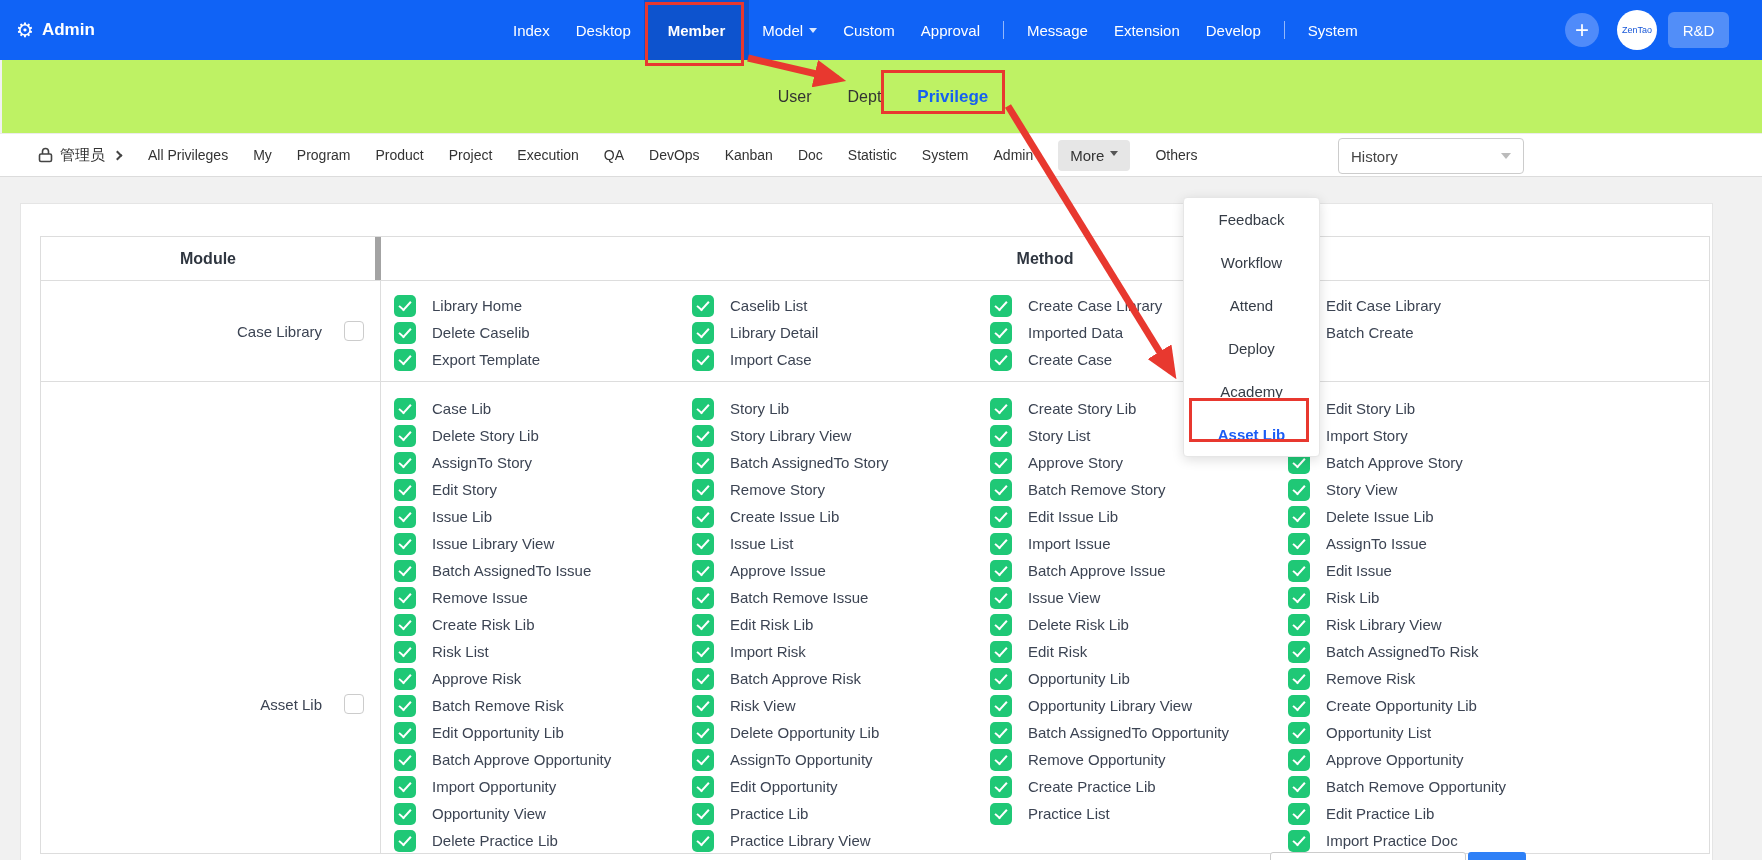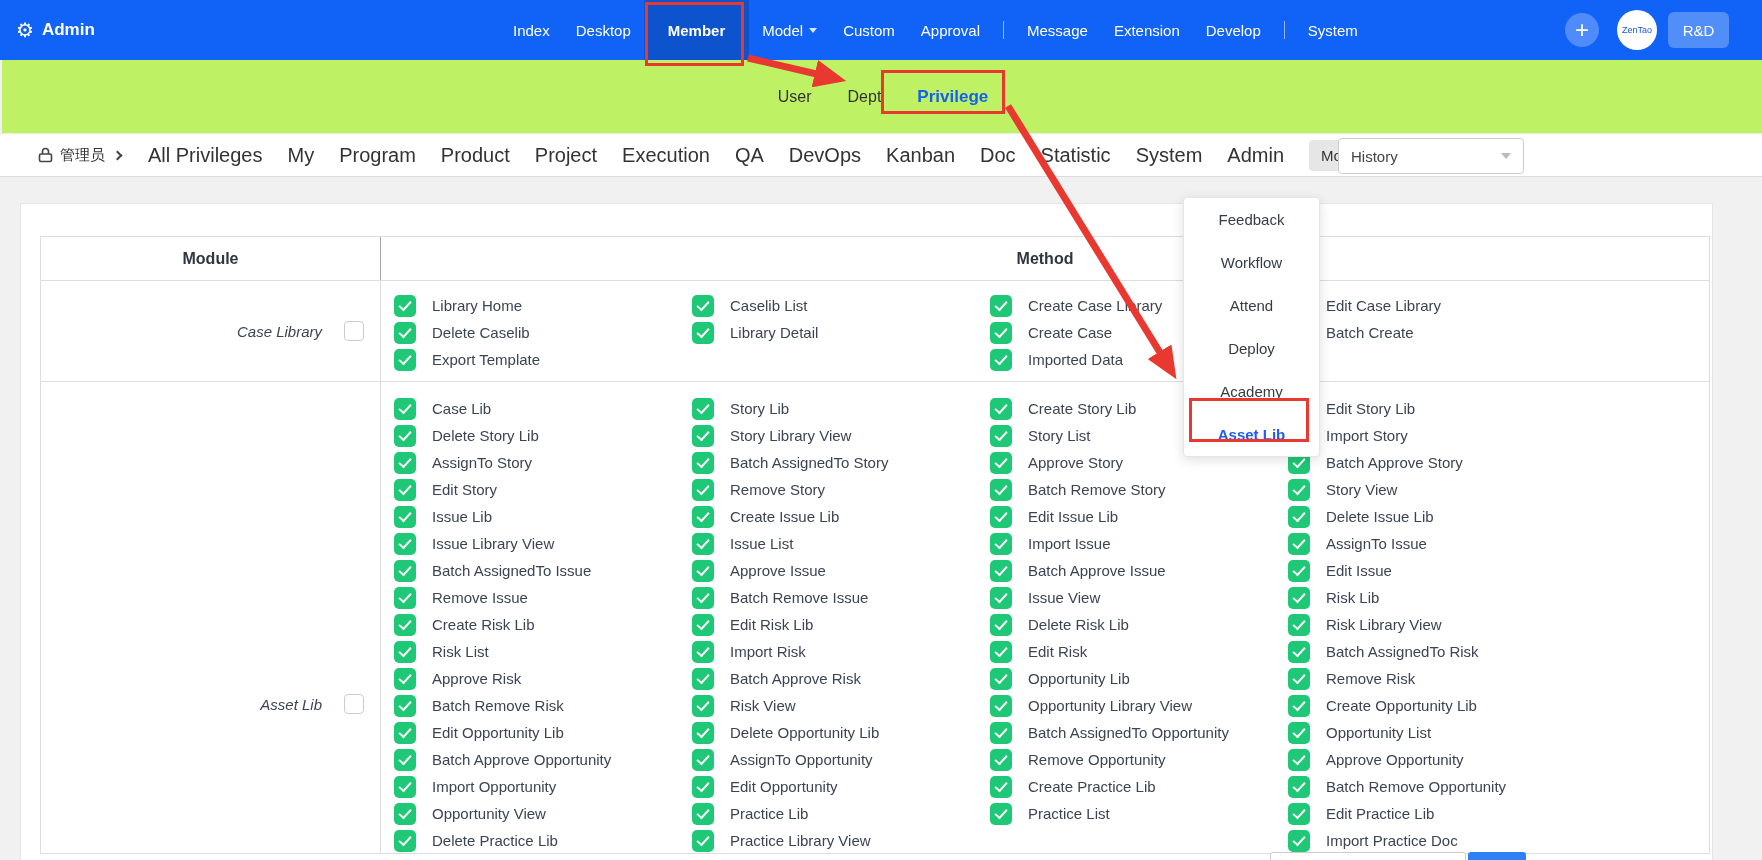--- a/index.html
+++ b/index.html
@@ -30,40 +30,40 @@
   .subnav-item { font-size:16px; color:#333; cursor:pointer; }
   .subnav-item.active { color:#1660f0; font-weight:bold; font-size:17px; }
 
   
   .toolbar { position:absolute; left:0; top:133px; width:1762px; height:44px; background:#fff;
     border-top:1px solid #ececec; border-bottom:1px solid #dcdcdc;
     display:flex; align-items:center; padding-left:38px; gap:25px; z-index:9; }
   .crumb { display:flex; align-items:center; gap:7px; color:#333; font-size:15px; }
   .crumb-chev { display:inline-block; width:7px; height:7px; border-right:2.5px solid #444; border-top:2.5px solid #444;
     transform:rotate(45deg); margin:0 2px; }
-  .tb-tab { font-size:20px; color:#333; cursor:pointer; white-space:nowrap; }
+  .tb-tab { font-size:14px; color:#333; cursor:pointer; white-space:nowrap; }
   .more-pill { background:#e6e6e6; border-radius:4px; padding:7px 12px; font-size:15px; color:#333;
     display:flex; align-items:flex-start; gap:6px; cursor:pointer; }
   .caret-dark { width:0; height:0; border:4px solid transparent; border-top:5px solid #555; margin-top:4px; }
   .history-select { position:absolute; left:1338px; top:4px; width:186px; height:36px; background:#fff;
     border:1px solid #ccc; border-radius:4px; display:flex; align-items:center; padding:0 12px; font-size:15px; color:#444; }
   .history-select .caret-gray { margin-left:auto; width:0; height:0; border:5px solid transparent; border-top:6px solid #bbb; margin-top:5px; }
 
   
   .content { position:absolute; left:0; top:177px; width:1762px; height:683px; background:#f1f1f1; }
   .card { position:absolute; left:20px; top:26px; width:1693px; height:680px; background:#fff; border:1px solid #e5e5e5; }
   .ptable { position:absolute; left:40px; top:236px; width:1670px; z-index:2; background:#fff; }
   .thead { display:flex; height:45px; border:1px solid #ddd; }
   .th { display:flex; align-items:center; justify-content:center; font-weight:bold; font-size:16px; color:#2f3640; }
-  .th-module { width:340px; border-right:1px solid #a3a3a3; }
+  .th-module { width:340px; border-right:6px solid #a3a3a3; }
   .th-method { flex:1; }
   .t-row { display:flex; border:1px solid #ddd; border-top:none; }
   .row-case { height:101px; }
   .row-asset { height:472px; }
-  .module-cell { width:340px; border-right:1px solid #ddd; position:relative;font-style:italic; }
+  .module-cell { width:340px; border-right:1px solid #ddd; position:relative; }
   .module-inner { position:absolute; right:16px; display:flex; align-items:center; gap:22px; }
   .row-case .module-inner { top:50%; transform:translateY(-50%); }
   .row-asset .module-inner { top:312px; }
   .module-label { font-size:15px; color:#3c4453; white-space:nowrap; }
   .cb-empty { width:20px; height:20px; background:#fff; border:1px solid #ccc; border-radius:4px; cursor:pointer; flex:none; }
   .method-cell { flex:1; padding:11px 0 0 13px; display:grid; grid-template-columns:298px 298px 298px 1fr; align-content:start; }
   .row-asset .method-cell { padding-top:13px; }
   .mcol { display:flex; flex-direction:column; }
   .mitem { height:27px; display:flex; align-items:center; gap:16px; white-space:nowrap; }
   .mitem span { font-size:15px; color:#3c4453; }
@@ -198,33 +198,37 @@
           </div>
           <div class="mcol">
             <div class="mitem">
               <div class="cb"></div>
               <span>Caselib List</span>
             </div>
             <div class="mitem">
               <div class="cb"></div>
               <span>Library Detail</span>
             </div>
+            <div class="mitem">
+              <div class="cb"></div>
+              <span>Import Case</span>
+            </div>
           </div>
           <div class="mcol">
             <div class="mitem">
               <div class="cb"></div>
               <span>Create Case Library</span>
             </div>
             <div class="mitem">
               <div class="cb"></div>
+              <span>Imported Data</span>
+            </div>
+            <div class="mitem">
+              <div class="cb"></div>
               <span>Create Case</span>
-            </div>
-            <div class="mitem">
-              <div class="cb"></div>
-              <span>Imported Data</span>
             </div>
           </div>
           <div class="mcol">
             <div class="mitem">
               <div class="cb"></div>
               <span>Edit Case Library</span>
             </div>
             <div class="mitem">
               <div class="cb"></div>
               <span>Batch Create</span>

